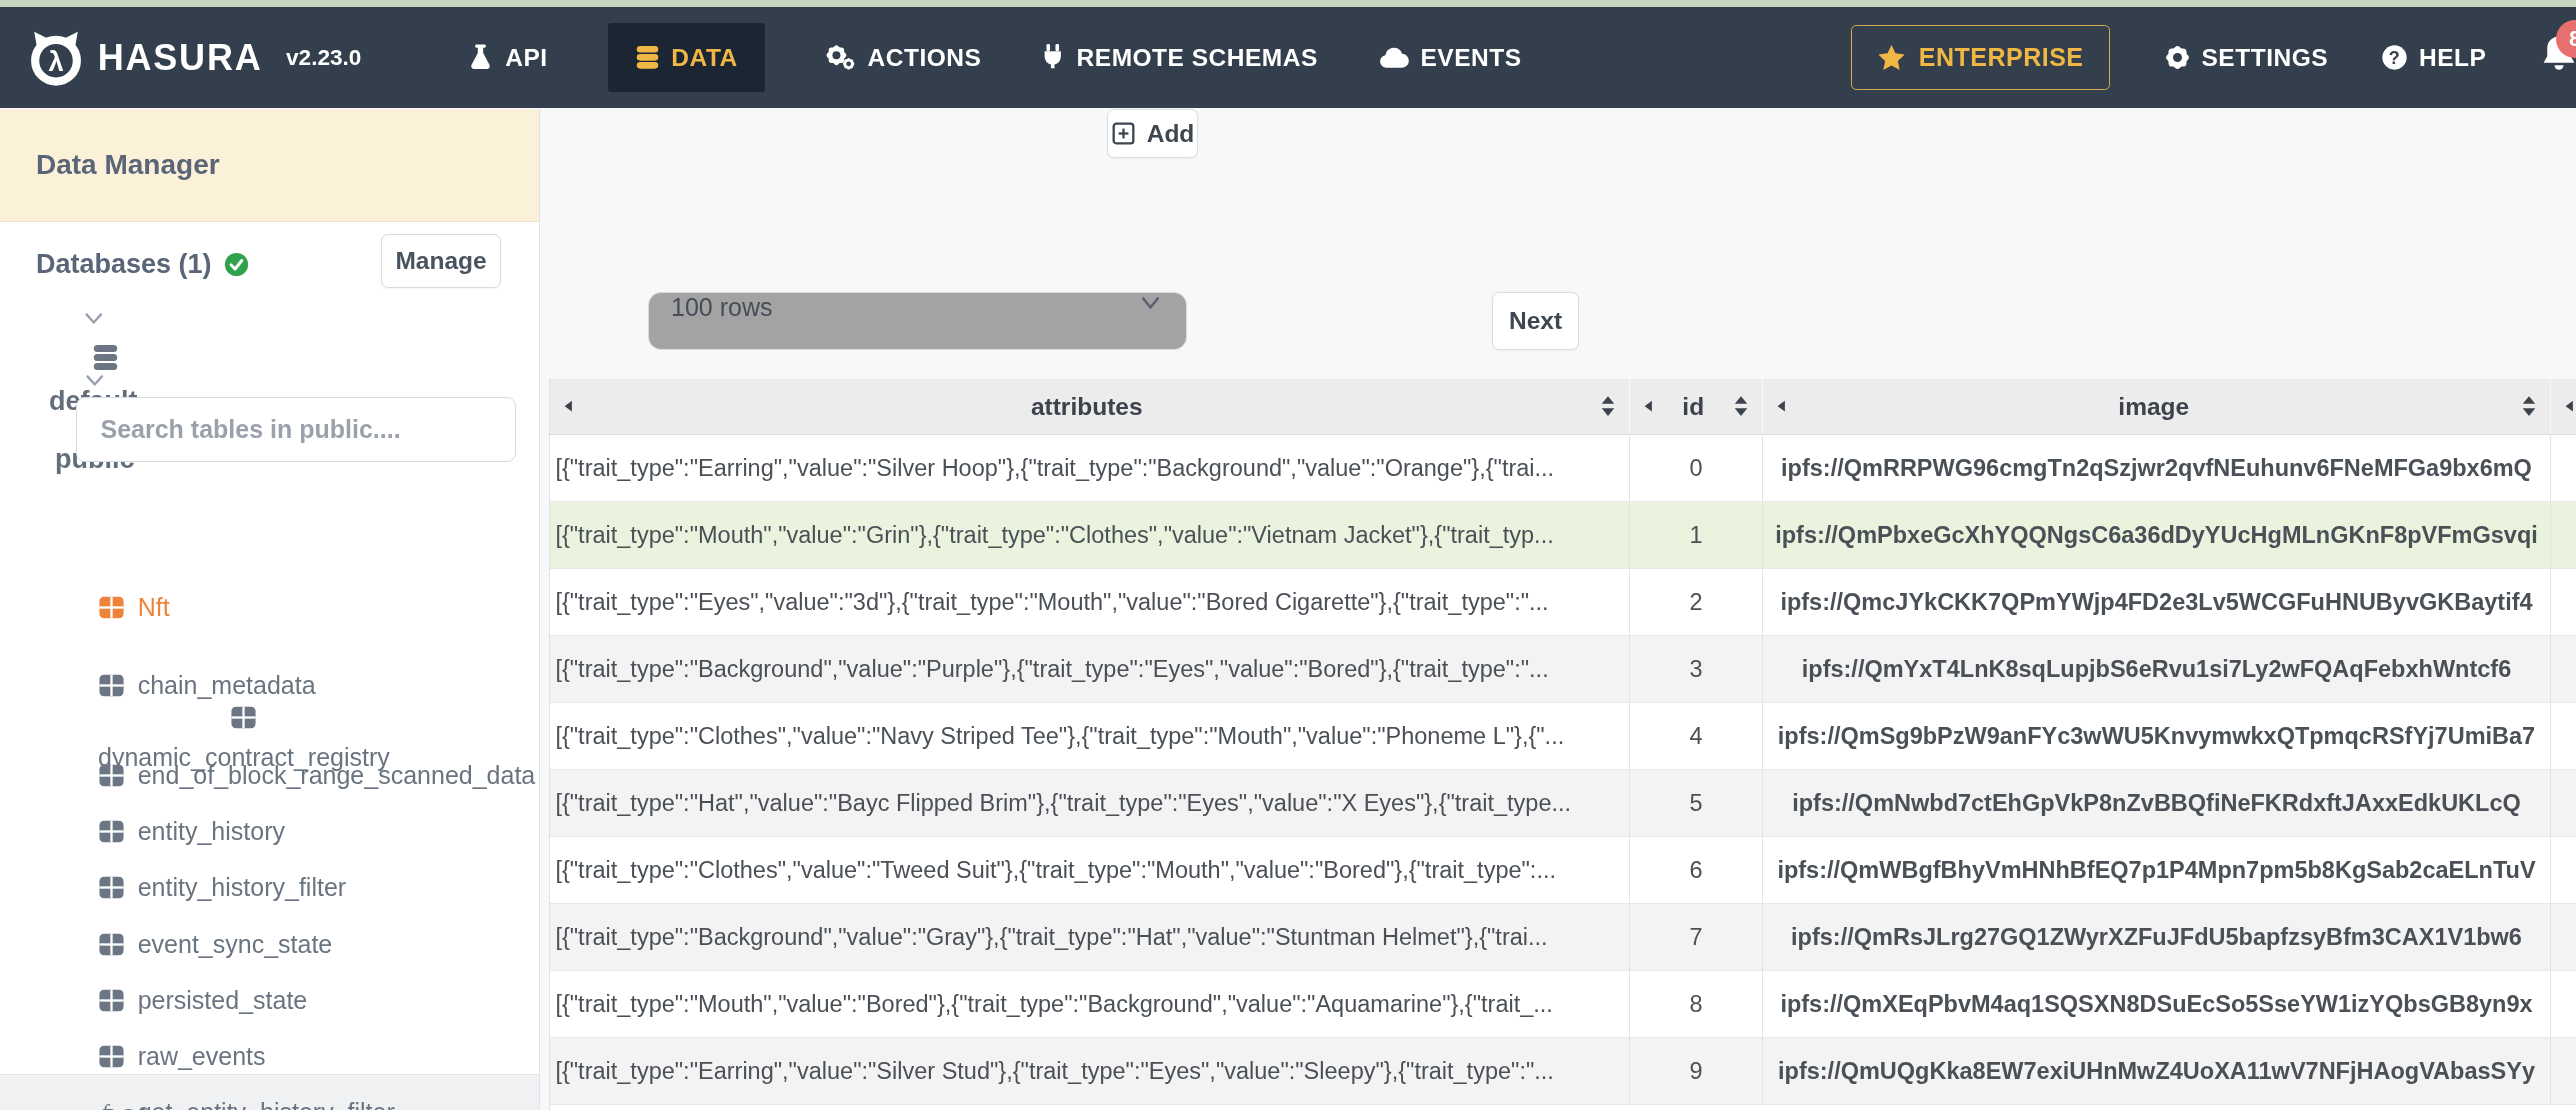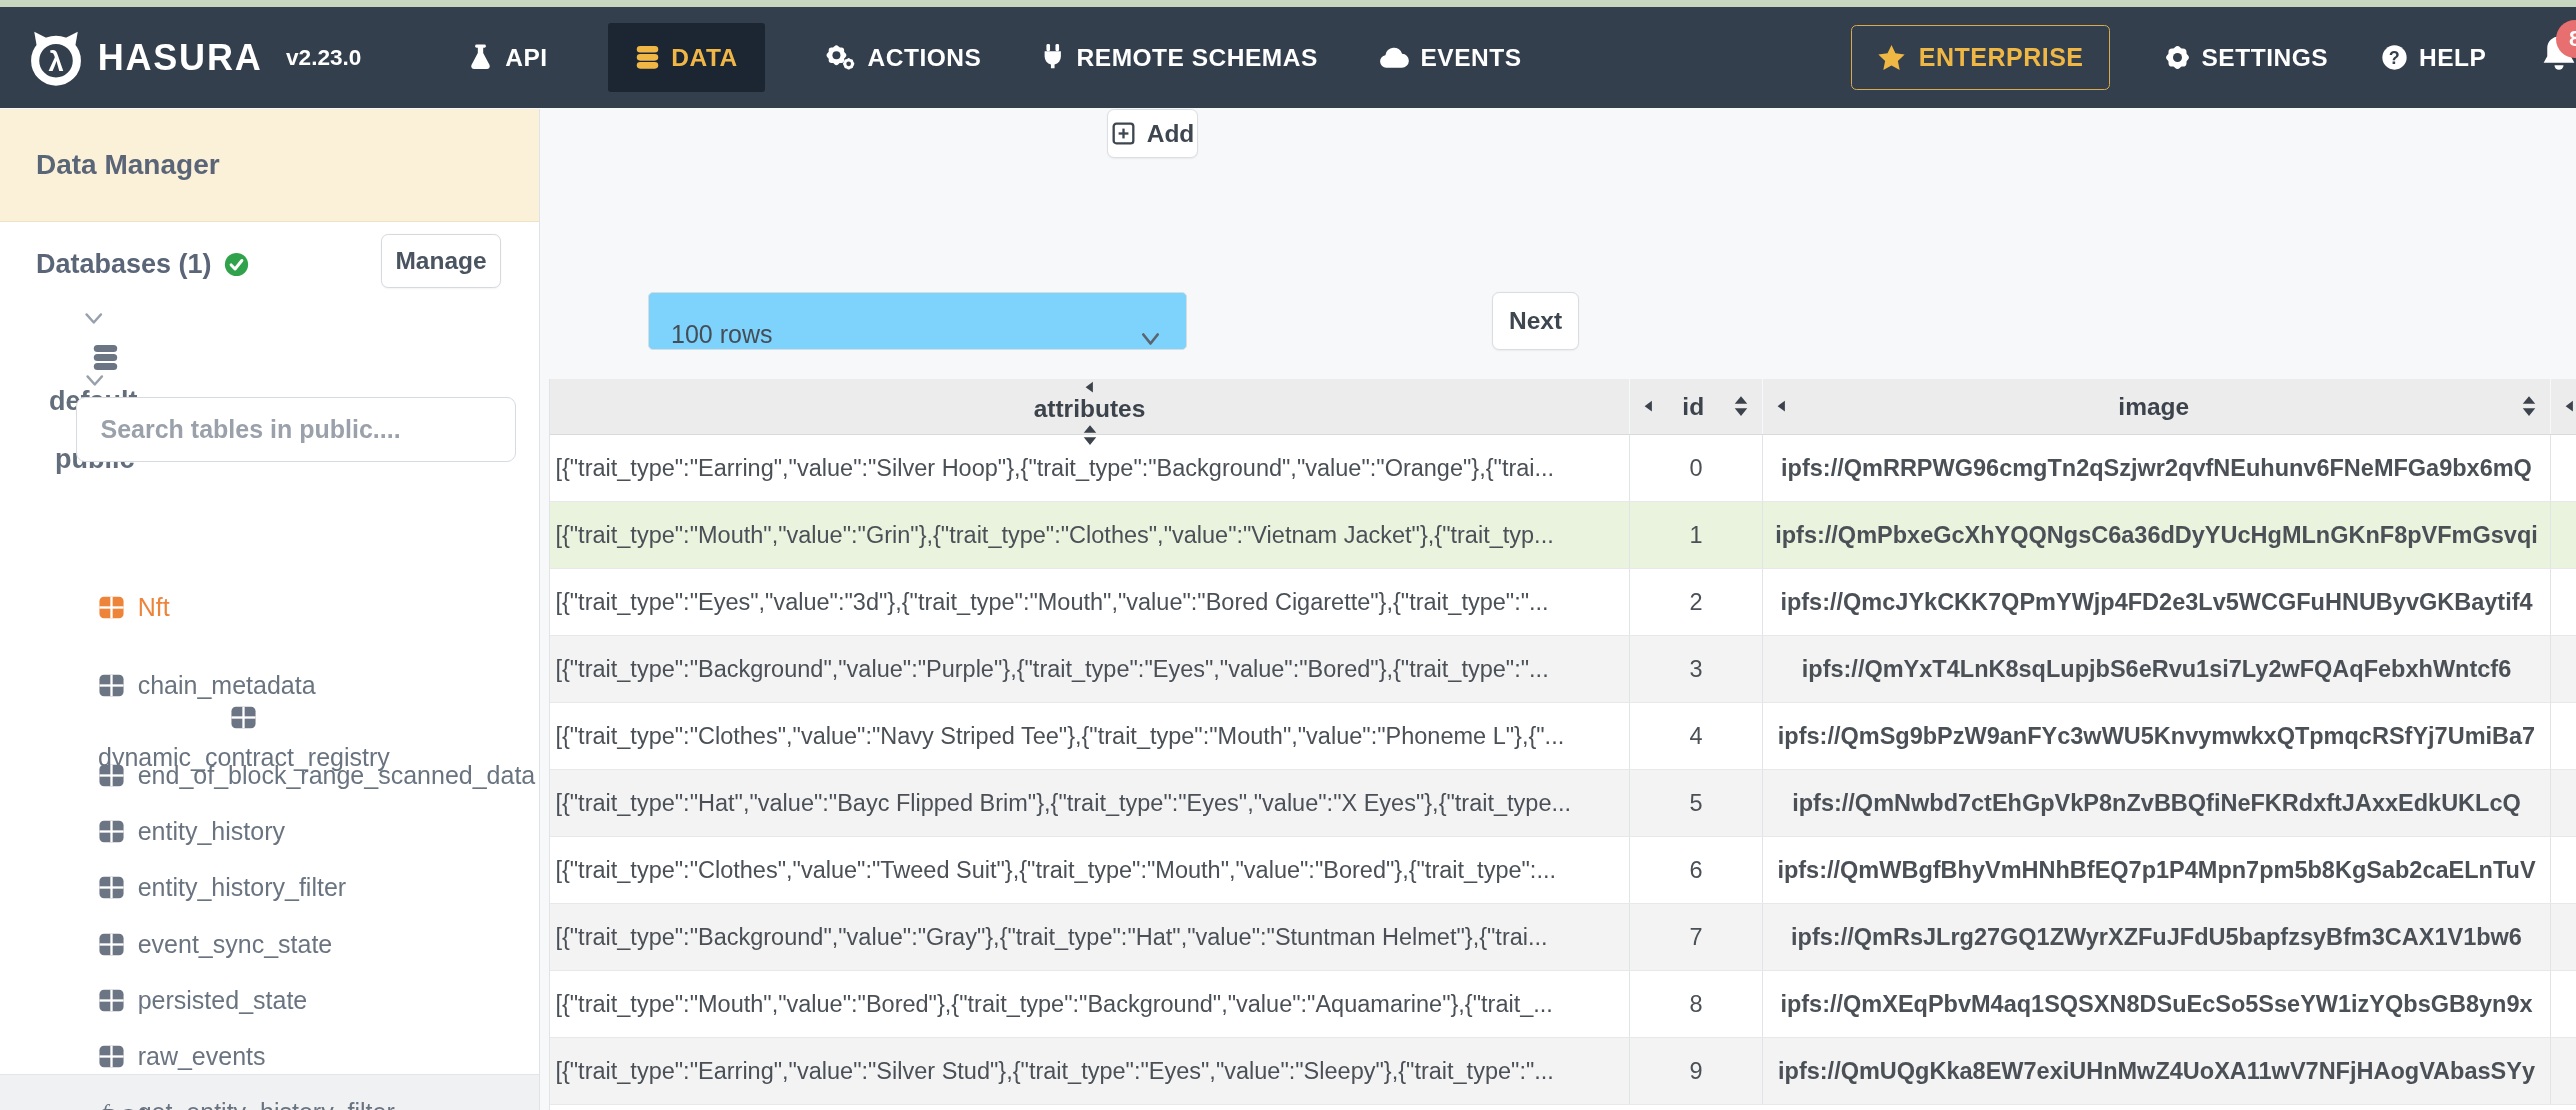--- a/index.html
+++ b/index.html
@@ -53,35 +53,35 @@
   .sb-footer { position:absolute; left:0; top:965px; width:100%; height:37px; background:#f0f1f3;
     border-top:0.9px solid #e3e5e8; overflow:hidden; }
   .sb-footer-label { position:absolute; left:100px; top:29px; font-size:27px; font-weight:700; color:#5a6577; }
 
   
   .main { position:absolute; left:540px; top:109px; width:2036px; height:1002px; overflow:hidden; }
   .add-btn { position:absolute; left:567px; top:0px; width:91px; height:49px; background:#fff;
     border:0.9px solid #dcdfe2; border-radius:7.2px; box-shadow:0 0.9px 1.8px rgba(0,0,0,.06);
     display:flex; align-items:center; justify-content:center; gap:11px; font-size:24.5px;
     font-weight:700; color:#3e4650; cursor:pointer; }
-  .rows-select { position:absolute; left:108px; top:183px; width:539px; height:58px; background:#7dd3fc;
-    border:0.9px solid #d9dce0; border-radius:5px; display:flex; align-items:flex-end;
+  .rows-select { position:absolute; left:108px; top:183px; width:539px; height:58px; background:#a3a3a3;
+    border:0.9px solid #d9dce0; border-radius:13px; display:flex; align-items:flex-start;
     padding:0 22px; font-size:25px; color:#454d57; cursor:pointer; }
   .rows-select .chev { margin-left:auto; }
   .next-btn { position:absolute; left:952px; top:183px; width:87px; height:58px; background:#fff;
     border:0.9px solid #d9dce0; border-radius:7.2px; display:flex; align-items:center; justify-content:center;
     font-size:24.5px; font-weight:700; color:#3e4650; box-shadow:0 0.9px 1.8px rgba(0,0,0,.05); cursor:pointer; }
 
   
   .grid { position:absolute; left:9px; top:270px; width:2028px; border-left:0.9px solid #e2e3e5; }
   .g-head { display:flex; height:56px; background:#ececec; border-bottom:1.8px solid #d9dadb; }
   .h-cell { display:flex; align-items:center; font-size:24.5px; font-weight:700; color:#3c434c;
     border-right:1.8px solid #f7f8f9; padding:0 11px; }
   .h-cell .lbl { flex:1; text-align:center; }
-  .h-attr { width:1080px;flex-direction:column; } .h-id { width:133px; } .h-img { width:788px; } .h-stub { width:25px; border-right:none; }
+  .h-attr { width:1080px; } .h-id { width:133px; } .h-img { width:788px; } .h-stub { width:25px; border-right:none; }
   .g-row { display:flex; height:67px; background:#fff; border-bottom:0.9px solid #e7e8e9; cursor:pointer; }
   .g-row.striped { background:#f3f3f4; }
   .g-row.highlight { background:#e9f3de; }
   .cell { display:flex; align-items:center; font-size:23.5px; color:#4a5056;
     border-right:0.9px solid #e2e3e5; overflow:hidden; white-space:nowrap; }
   .c-attr { width:1080px; padding:0 5.4px; }
   .c-id { width:133px; justify-content:center; }
   .c-img { width:788px; justify-content:center;font-weight:bold; }
   .c-stub { width:25px; border-right:none; }
   .g-partial { height:10px; background:#fff; }

